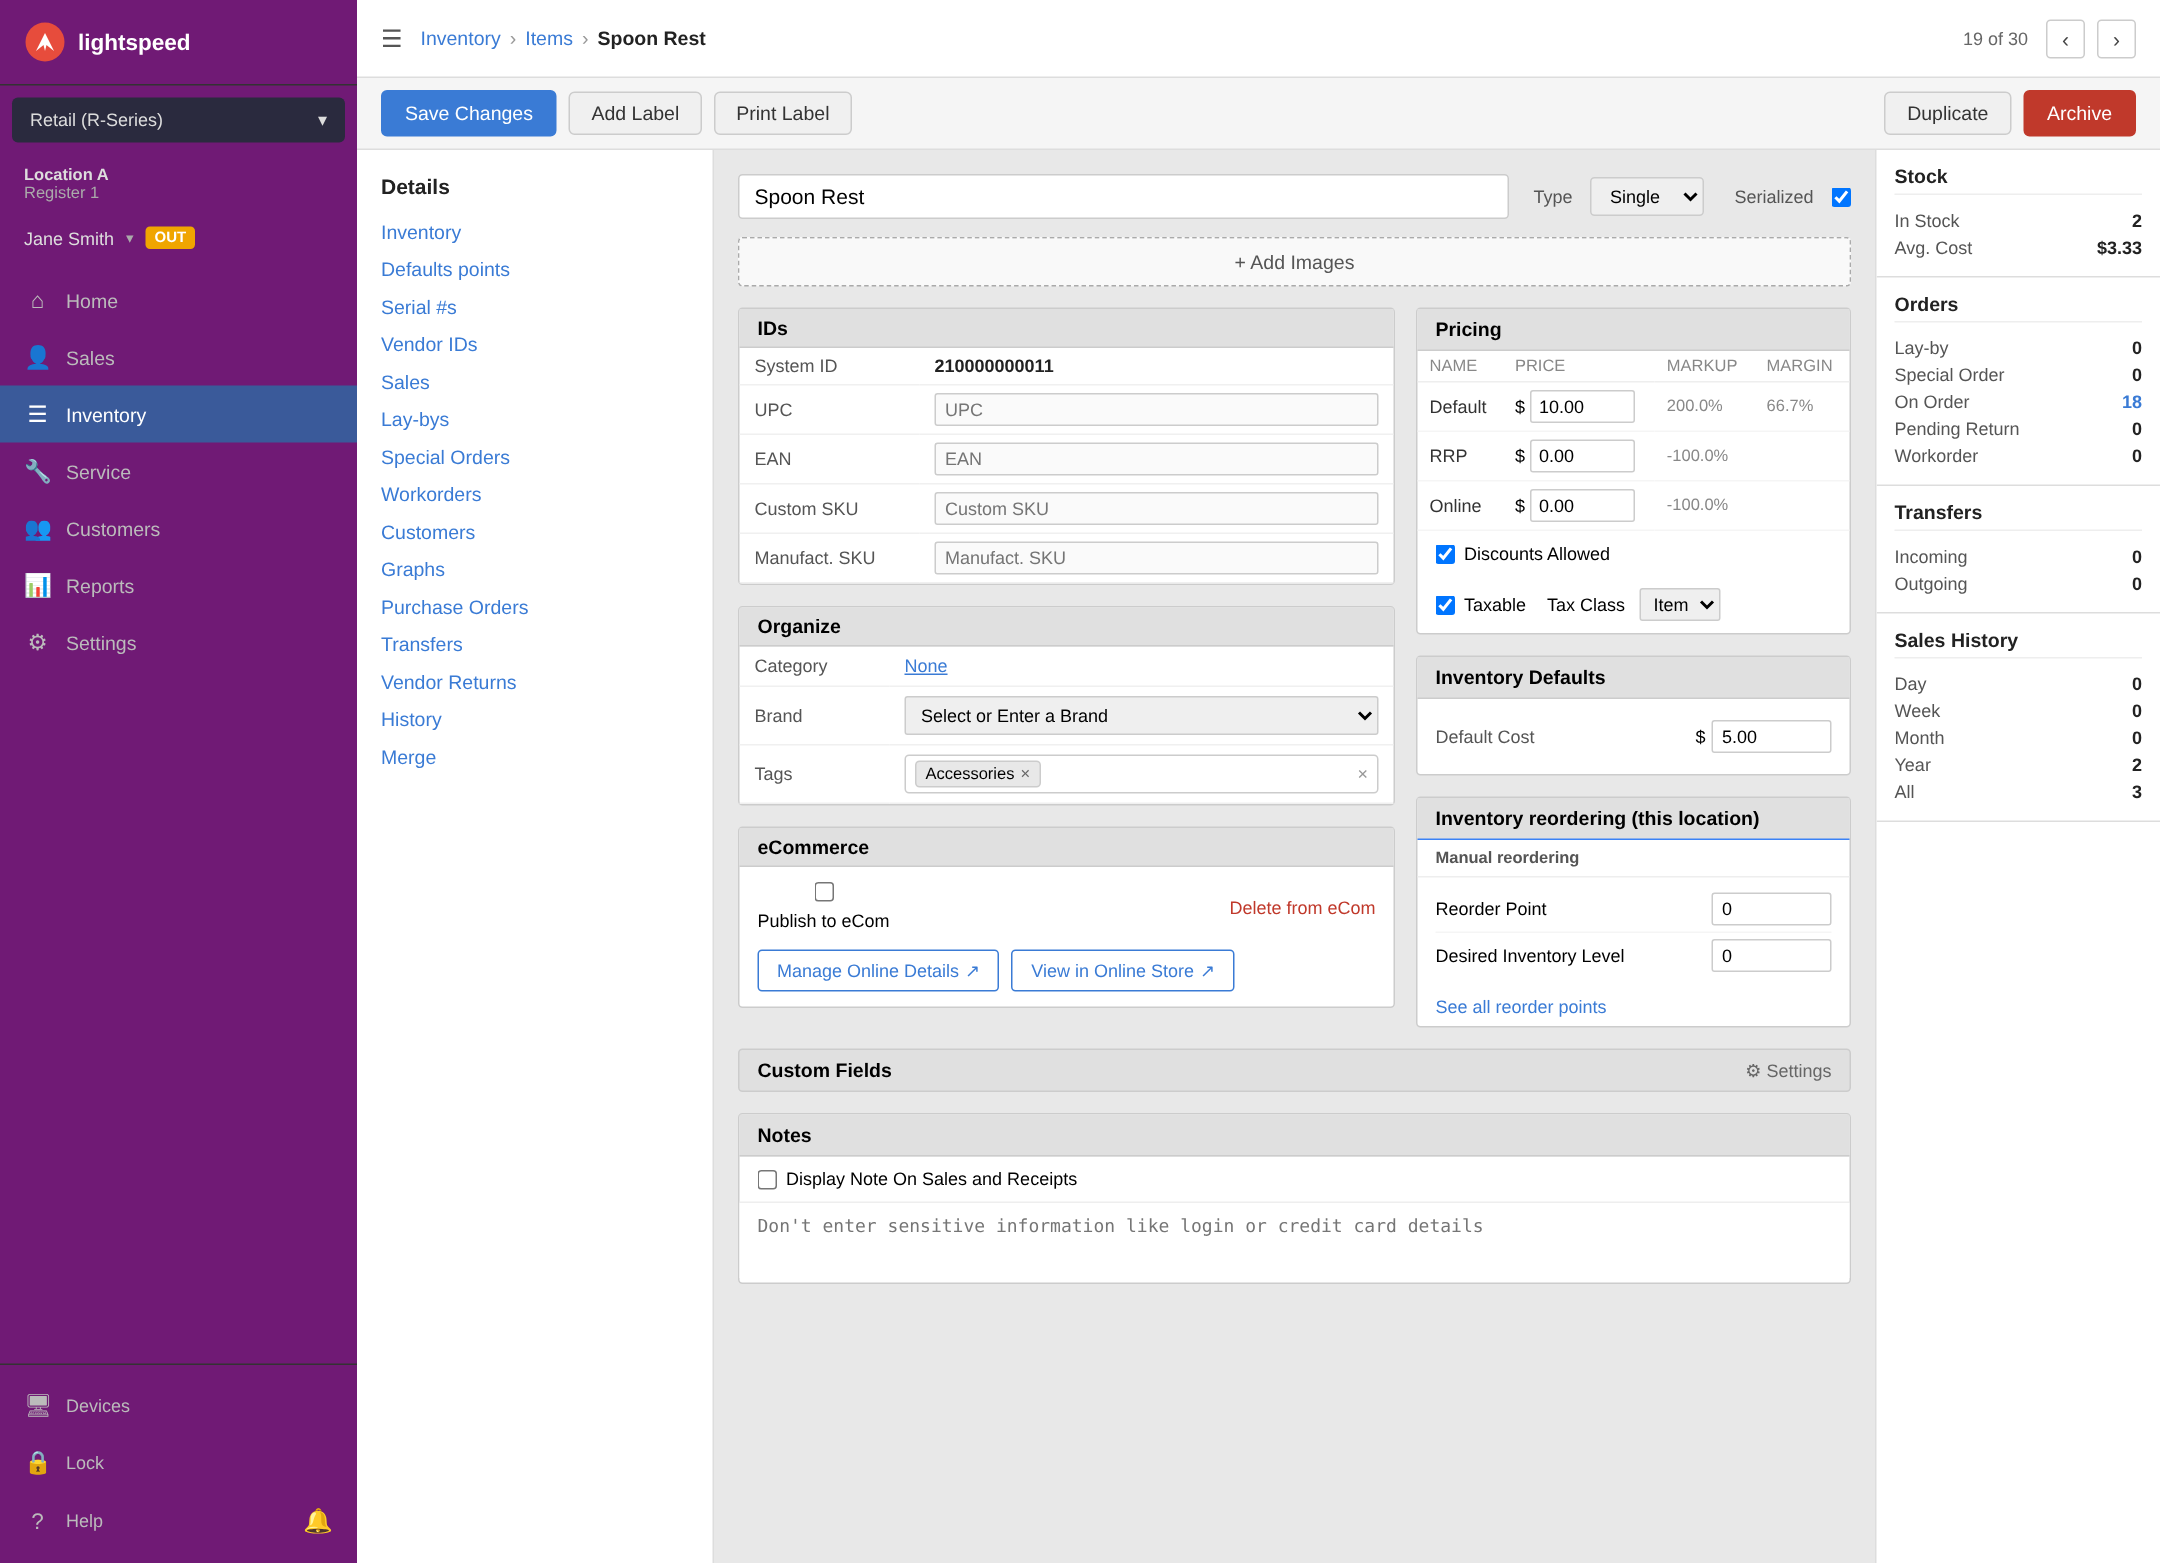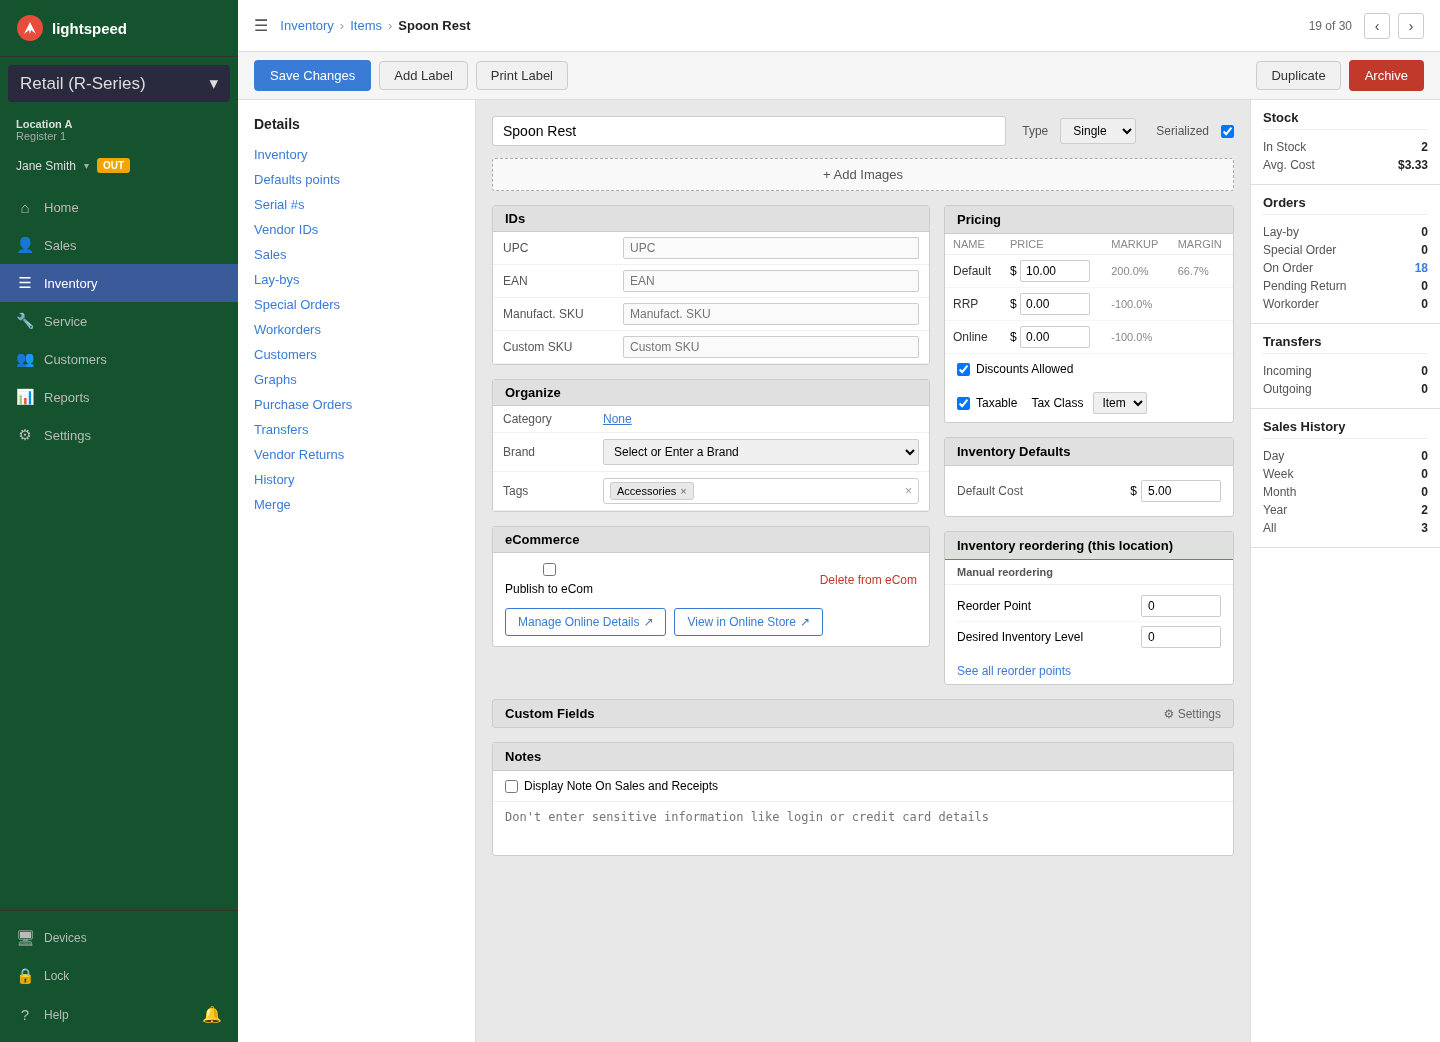--- a/index.html
+++ b/index.html
@@ -1,22 +1,22 @@
 <!DOCTYPE html>
 <html><head>
   <meta charset="utf-8">
   <style>
     * { box-sizing: border-box; margin: 0; padding: 0; }
     body { font-family: -apple-system, BlinkMacSystemFont, 'Segoe UI', sans-serif; font-size: 13px; background: #e8e8e8; display: flex; height: 1042px; overflow: hidden; }
 
     
-    .sidebar { width: 238px; min-width: 238px; background: #14532d; color: #ccc; display: flex; flex-direction: column; height: 100%; }
+    .sidebar { width: 238px; min-width: 238px; background: #701a75; color: #ccc; display: flex; flex-direction: column; height: 100%; }
     .sidebar-logo { padding: 14px 16px; display: flex; align-items: center; gap: 8px; border-bottom: 1px solid #333; }
     .logo-icon { width: 28px; height: 28px; }
-    .sidebar-store-selector { padding: 8px 12px; display: flex; align-items: center; justify-content: space-between; background: #2a2a3e; margin: 8px; border-radius: 4px; cursor: pointer; font-size: 17px; color: #ddd; }
+    .sidebar-store-selector { padding: 8px 12px; display: flex; align-items: center; justify-content: space-between; background: #2a2a3e; margin: 8px; border-radius: 4px; cursor: pointer; font-size: 12px; color: #ddd; }
     .sidebar-location { padding: 8px 16px; font-size: 11px; color: #aaa; }
     .sidebar-location div:first-child { font-weight: 600; color: #ddd; }
     .sidebar-user { padding: 8px 16px; display: flex; align-items: center; gap: 8px; }
     .sidebar-user-name { color: #ddd; font-size: 12px; cursor: pointer; }
     .out-badge { background: #f0a500; color: #fff; font-size: 10px; font-weight: 700; padding: 2px 6px; border-radius: 3px; }
     .sidebar-nav { flex: 1; padding: 8px 0; }
     .nav-item { display: flex; align-items: center; gap: 10px; padding: 10px 16px; color: #bbb; cursor: pointer; font-size: 13px; }
     .nav-item.active { background: #3a5a9a; color: #fff; }
     .nav-item .nav-icon { width: 18px; text-align: center; font-size: 15px; }
     .sidebar-bottom { padding: 8px 0; border-top: 1px solid #333; }
@@ -291,35 +291,39 @@
       
       <button class="add-images-btn">+ Add Images</button>
 
       <div class="center-main">
         <div class="center-left-col">
 
           <div class="card">
             <div class="section-header">IDs</div>
             <table class="ids-table">
               <tbody>
+                  <tr>
+                <td>System ID</td>
+                <td class="id-value-bold">210000000011</td>
+              </tr>
               <tr>
                 <td>UPC</td>
                 <td><input type="text" class="id-input" placeholder="UPC" style=""></td>
               </tr>
               <tr>
                 <td>EAN</td>
                 <td><input type="text" class="id-input" placeholder="EAN" style=""></td>
               </tr>
               <tr>
+                <td>Custom SKU</td>
+                <td><input type="text" class="id-input" placeholder="Custom SKU" style=""></td>
+              </tr>
+              <tr>
                 <td>Manufact. SKU</td>
                 <td><input type="text" class="id-input" placeholder="Manufact. SKU" style=""></td>
-              </tr>
-              <tr>
-                <td>Custom SKU</td>
-                <td><input type="text" class="id-input" placeholder="Custom SKU" style=""></td>
               </tr>
             </tbody>
               </table>
           </div>
 
           <div class="card">
             <div class="section-header">Organize</div>
             <table class="organize-table">
               <tbody>
                   <tr>

